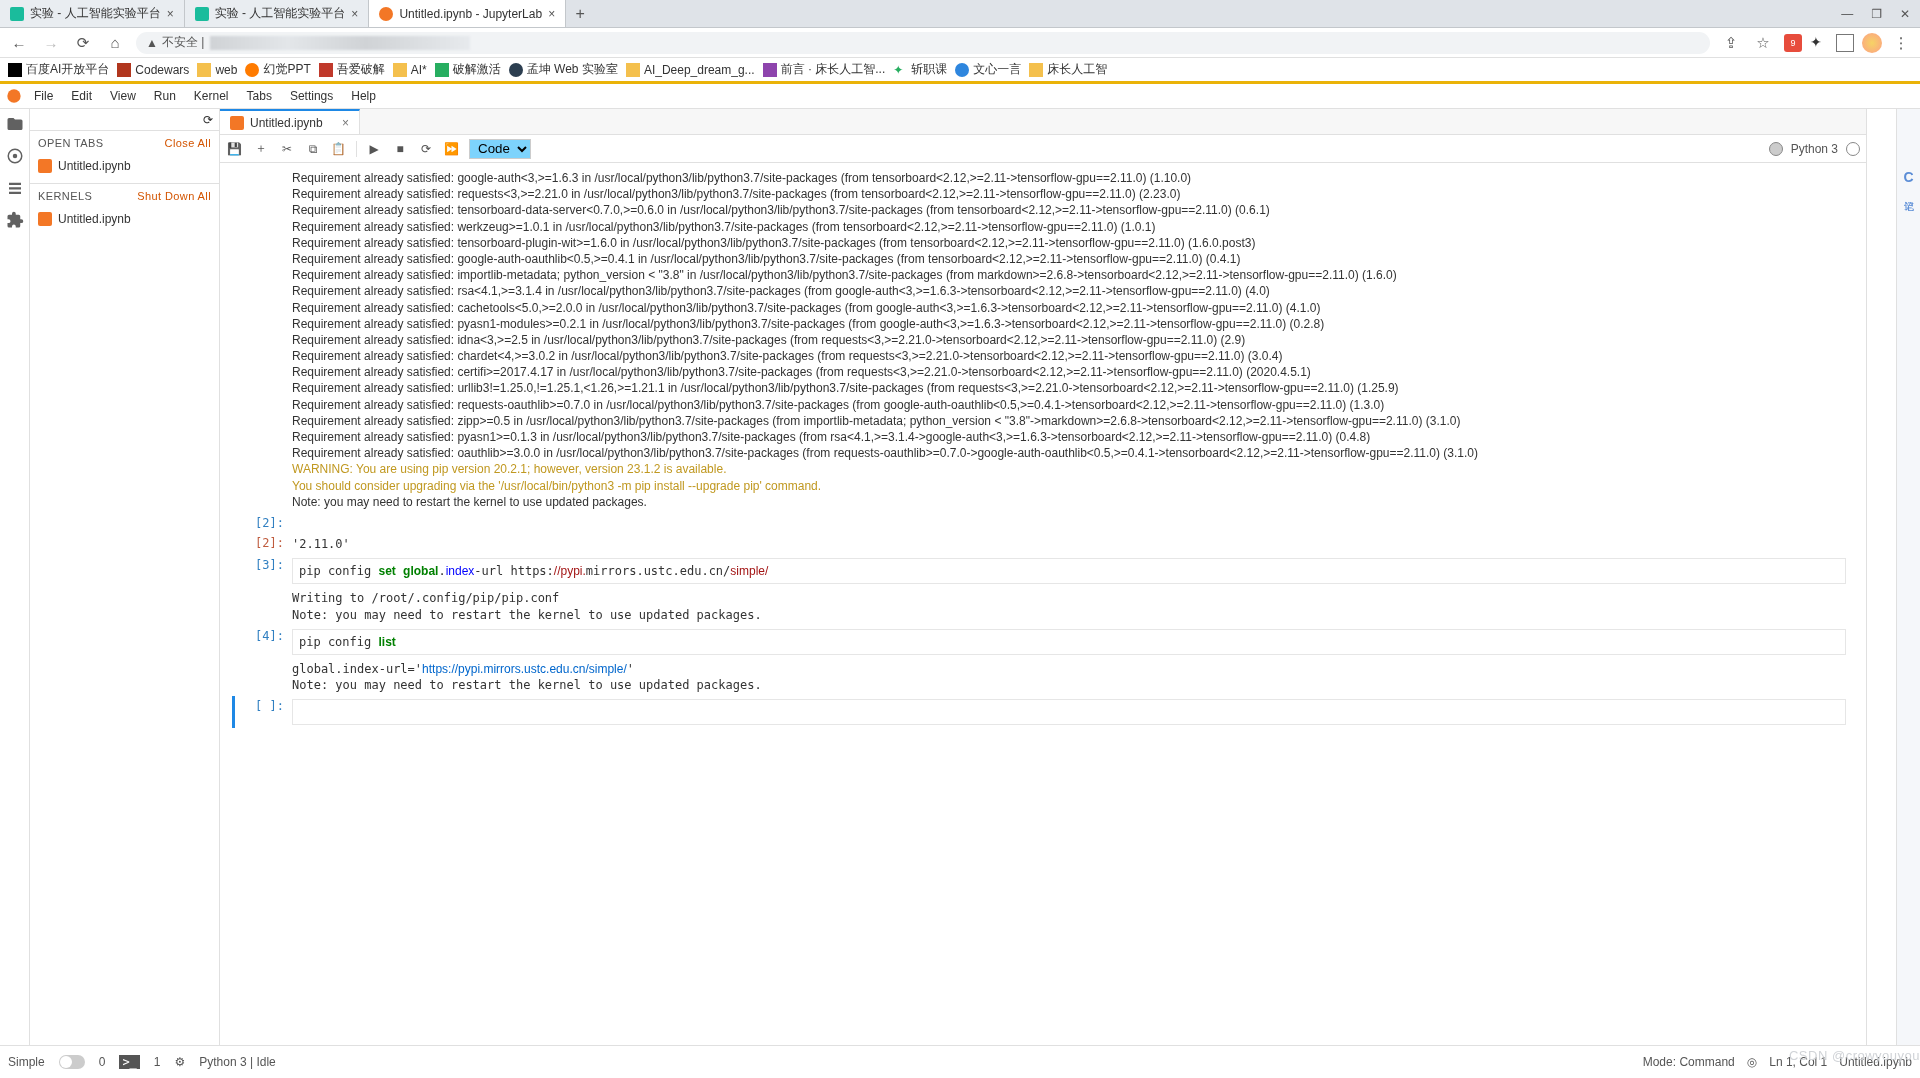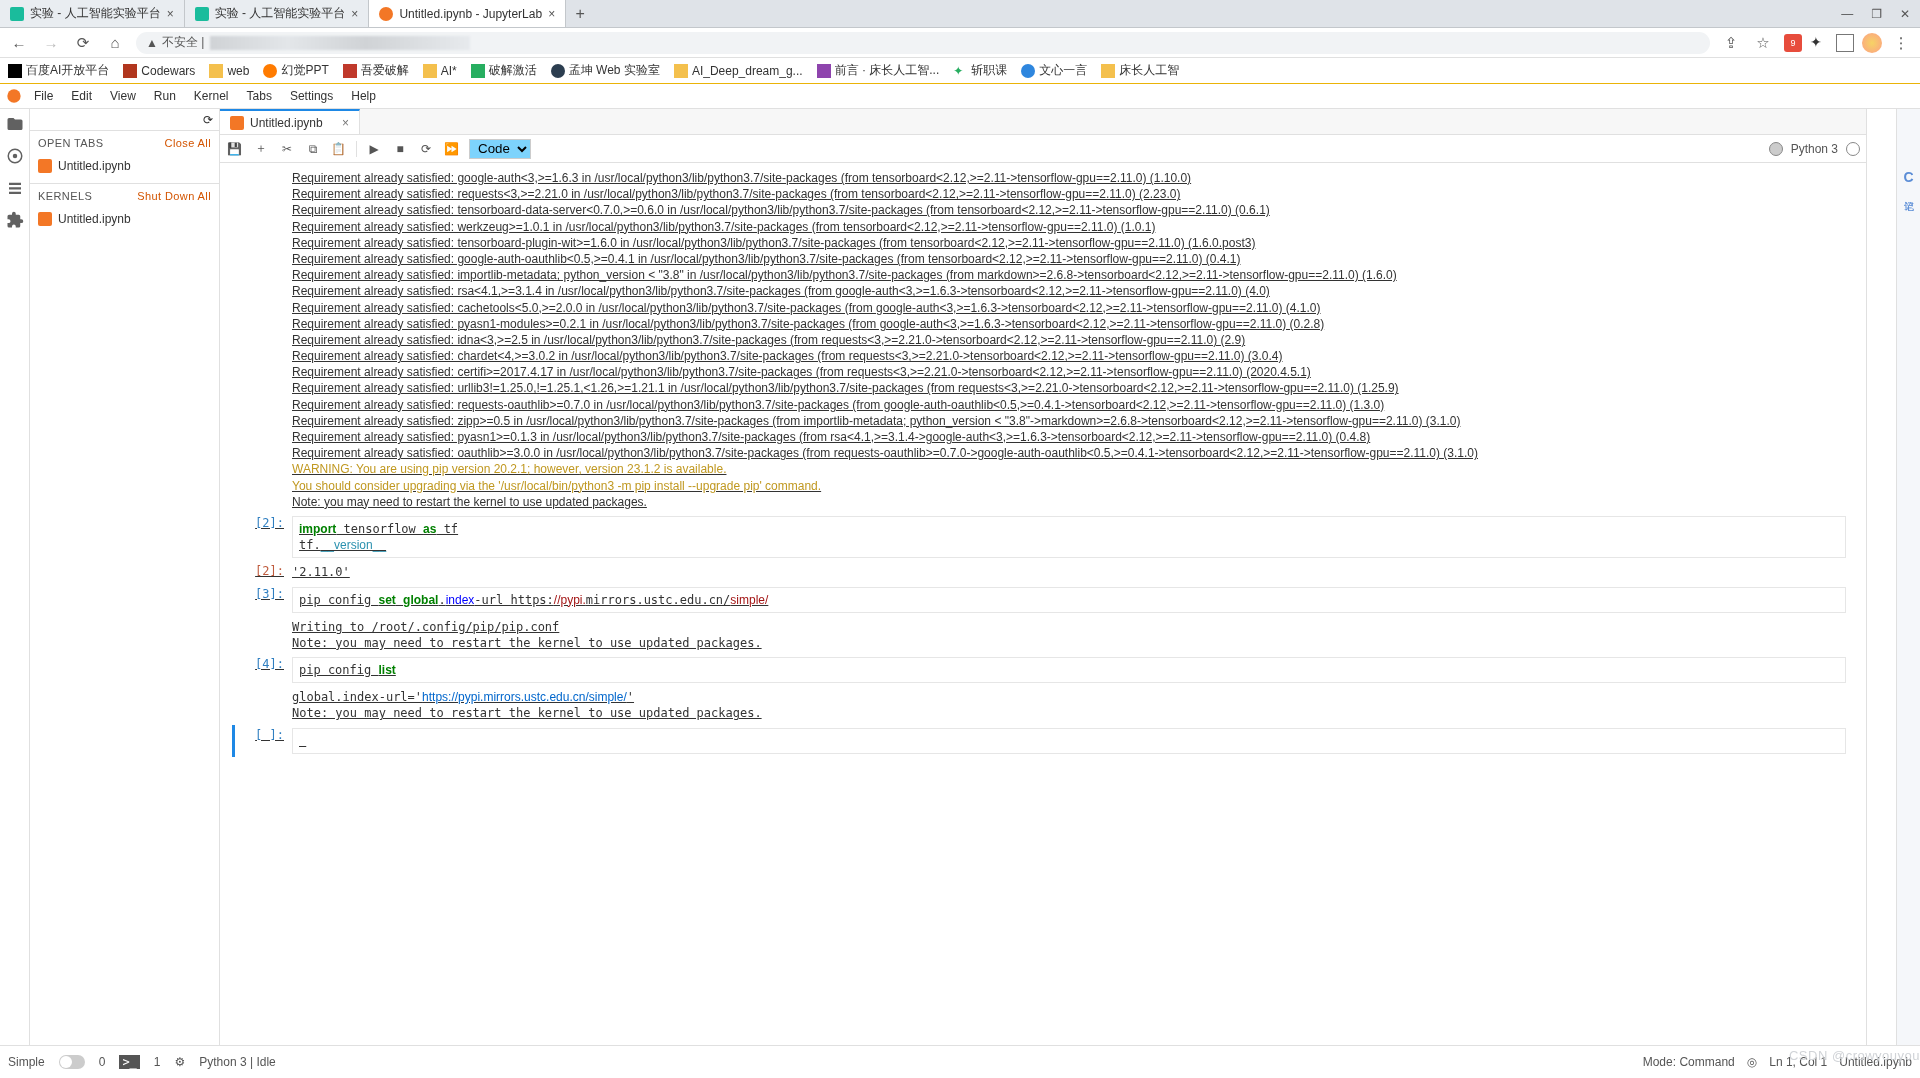--- a/index.html
+++ b/index.html
@@ -14,21 +14,21 @@
   .wincontrols { margin-left: auto; display: flex; align-items: center; gap: 18px; padding: 0 10px; color: #555; font-size: 12px; }
   .addrbar { height: 30px; display: flex; align-items: center; gap: 10px; padding: 0 8px; border-bottom: 1px solid #e0e0e0; }
   .navbtn { width: 22px; text-align: center; color: #555; font-size: 15px; }
   .navbtn.dis { color: #bbb; }
   .omni { flex: 1; height: 22px; background: #f1f3f5; border-radius: 12px; display: flex; align-items: center; padding: 0 10px; font-size: 12px; color: #555; }
   .omni .blur { flex: 1; height: 14px; background: linear-gradient(90deg, #d0d3d6 0%, #e3e6e9 30%, #d0d3d6 60%, #e7eaed 100%); filter: blur(1px); margin-left: 6px; max-width: 260px; }
   .ext { display:flex; gap:8px; align-items:center; }
   .ext .ico { width:18px; height:18px; display:inline-block; }
   .avatar { width:20px; height:20px; border-radius:50%; background:radial-gradient(circle,#f6d365,#fda085); }
   
-  .bmbar { height: 26px; display: flex; align-items: center; gap: 14px; padding: 0 8px; border-bottom: 1px solid #eab308; font-size: 12px; color: #333; }
+  .bmbar { height: 26px; display: flex; align-items: center; gap: 8px; padding: 0 8px; border-bottom: 3px solid #eab308; font-size: 12px; color: #333; }
   .bm { display: flex; align-items: center; gap: 4px; white-space: nowrap; }
   .bm .ico { width: 14px; height: 14px; display: inline-block; }
   
   .jl { flex: 1; display: flex; flex-direction: column; min-height: 0; }
   .jlmenu { height: 25px; display: flex; align-items: center; gap: 2px; padding: 0 4px; border-bottom: 1px solid #e0e0e0; font-size: 12px; }
   .jllogo { width: 20px; height: 20px; display: inline-flex; align-items: center; justify-content: center; }
   .jlmenu span.m { padding: 4px 8px; }
   .jlbody { flex: 1; display: flex; min-height: 0; }
   .lrail { width: 30px; background: #fff; border-right: 1px solid #e0e0e0; display: flex; flex-direction: column; align-items: center; padding-top: 6px; gap: 14px; color: #616161; }
   .lrail .ric { width: 18px; height: 18px; }
@@ -41,21 +41,21 @@
   .main { flex: 1; display: flex; flex-direction: column; min-height: 0; }
   .doctabs { height: 26px; background: #f7f7f7; border-bottom: 1px solid #e0e0e0; display: flex; align-items: stretch; }
   .dtab { background: #fff; border-top: 2px solid #1e88e5; border-right: 1px solid #e0e0e0; display: flex; align-items: center; gap: 6px; padding: 0 10px; font-size: 12px; min-width: 140px; }
   .dtab .x { margin-left: auto; color: #777; font-size: 12px; }
   .toolbar { height: 28px; border-bottom: 1px solid #e0e0e0; display: flex; align-items: center; gap: 8px; padding: 0 6px; font-size: 12px; }
   .tbtn { width: 18px; height: 18px; display: inline-flex; align-items: center; justify-content: center; color: #555; }
   .tsep { width: 1px; height: 16px; background: #e0e0e0; }
   .celltype { border: 1px solid #ccc; height: 20px; padding: 0 4px; background:#7dd3fc; min-width:60px; }
   .kernelinfo { margin-left: auto; display:flex; align-items:center; gap:8px; color:#555; }
   .kerncircle { width:14px; height:14px; border:1px solid #888; border-radius:50%; }
-  .nbwrap { flex:1; overflow:auto; padding: 4px 20px 20px 12px; text-decoration: underline; }
+  .nbwrap { flex:1; overflow:auto; padding: 4px 20px 20px 12px; }
   .cell { display:flex; padding: 3px 0; }
   .prompt { width: 60px; text-align:right; color:#307fc1; font-family: Menlo, Consolas, monospace; font-size: 12px; padding-right: 8px; flex-shrink:0; }
   .prompt.out { color:#bf5b3d; }
   .cbody { flex:1; font-family: Menlo, Consolas, monospace; font-size: 12px; white-space: pre-wrap; line-height: 1.35; }
   .input .cbody { background:#fff; border:1px solid #e6e6e6; padding:4px 6px; }
   .input.focused { border-left: 3px solid #1e88e5; padding-left: 2px; }
   .input.focused .prompt { width:55px; }
   .pipwarn { color:#c09820; }
   .kw-green { color:#008000; font-weight:bold; }
   .kw-blue { color:#0000ff; }
@@ -280,22 +280,20 @@
 Requirement already satisfied: zipp&gt;=0.5 in /usr/local/python3/lib/python3.7/site-packages (from importlib-metadata; python_version &lt; "3.8"-&gt;markdown&gt;=2.6.8-&gt;tensorboard&lt;2.12,&gt;=2.11-&gt;tensorflow-gpu==2.11.0) (3.1.0)
 Requirement already satisfied: pyasn1&gt;=0.1.3 in /usr/local/python3/lib/python3.7/site-packages (from rsa&lt;4.1,&gt;=3.1.4-&gt;google-auth&lt;3,&gt;=1.6.3-&gt;tensorboard&lt;2.12,&gt;=2.11-&gt;tensorflow-gpu==2.11.0) (0.4.8)
 Requirement already satisfied: oauthlib&gt;=3.0.0 in /usr/local/python3/lib/python3.7/site-packages (from requests-oauthlib&gt;=0.7.0-&gt;google-auth-oauthlib&lt;0.5,&gt;=0.4.1-&gt;tensorboard&lt;2.12,&gt;=2.11-&gt;tensorflow-gpu==2.11.0) (3.1.0)
 </span><span class="pipwarn">WARNING: You are using pip version 20.2.1; however, version 23.1.2 is available.
 You should consider upgrading via the '/usr/local/bin/python3 -m pip install --upgrade pip' command.</span>
 <span>Note: you may need to restart the kernel to use updated packages.</span></div>
         </div>
 
         <div class="cell input">
           <div class="prompt">[2]:</div>
-          <div class="cbody" id="c2code"><span class="kw-green">import</span> tensorflow <span class="kw-green">as</span> tf
-tf.<span class="kw-cyan">__version__</span></div>
         </div>
 
         <div class="cell">
           <div class="prompt out">[2]:</div>
           <div class="cbody">'2.11.0'</div>
         </div>
 
         <div class="cell input">
           <div class="prompt">[3]:</div>
           <div class="cbody" id="c3code">pip config <span class="kw-green">set</span> <span class="kw-green">global</span>.<span class="kw-blue">index</span>-url https:<span class="str-red">//pypi.</span>mirrors.ustc.edu.cn/<span class="str-red">simple/</span></div>

